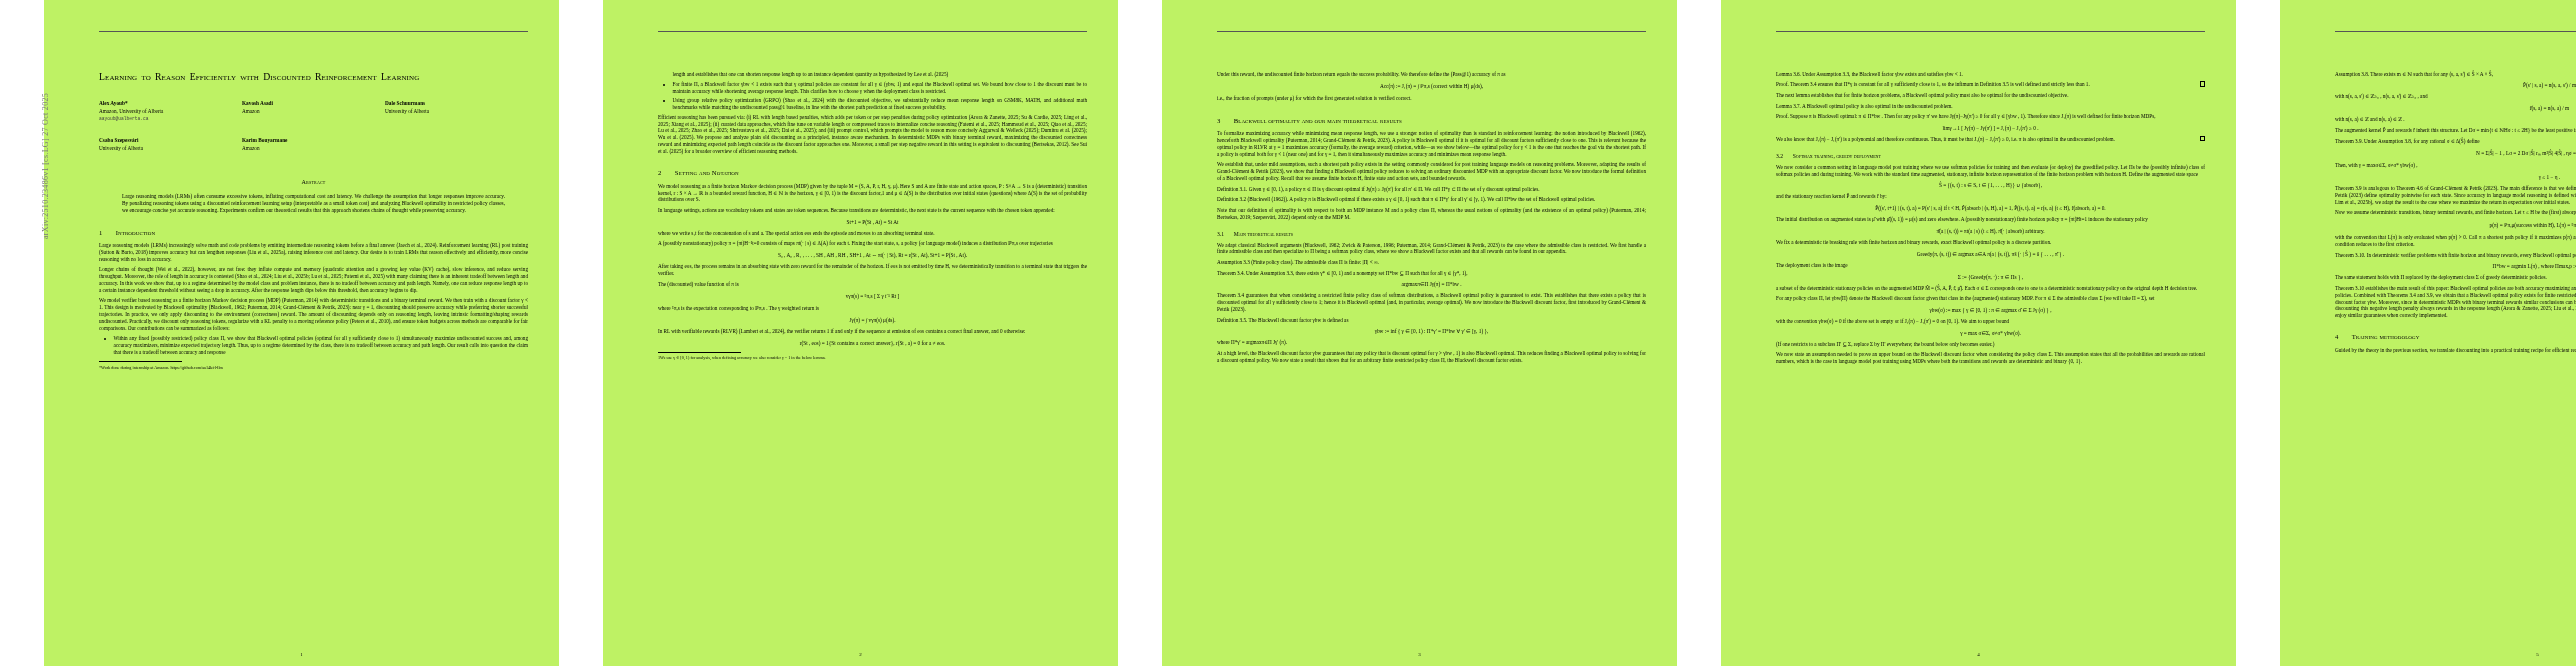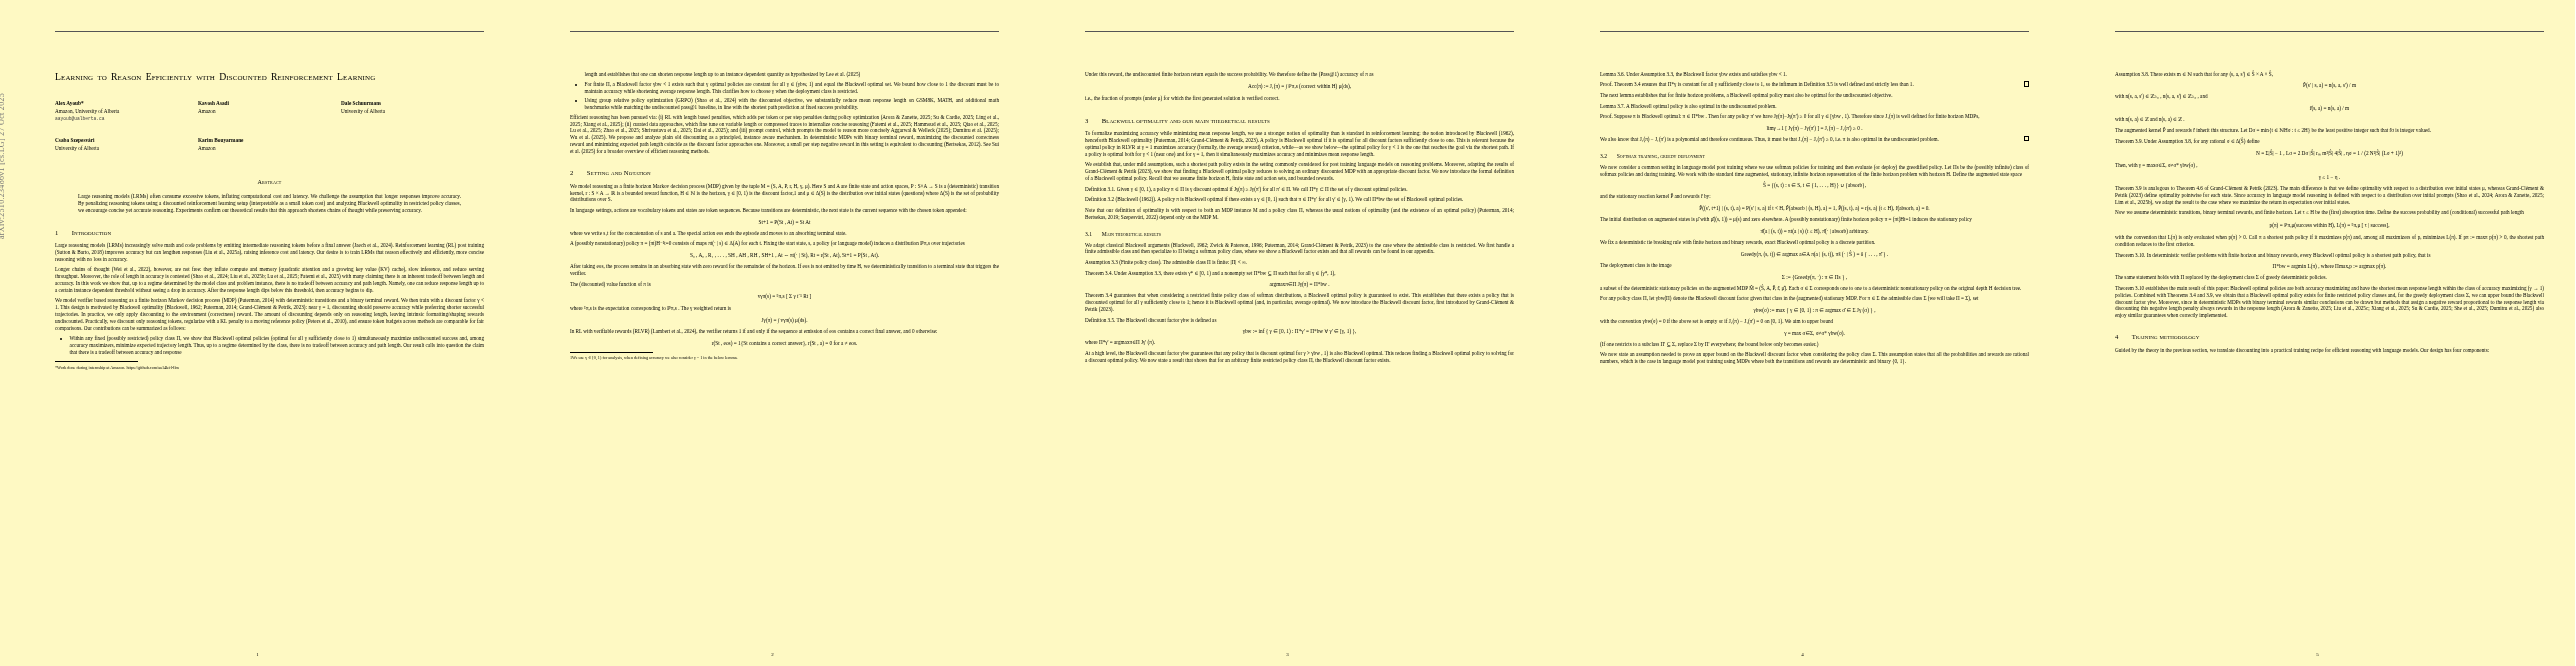--- a/index.html
+++ b/index.html
@@ -6,23 +6,24 @@
   body{
     width:2576px;height:667px;
     font-family:"Liberation Serif","DejaVu Serif",serif;
     color:#000;
     overflow:hidden;
   }
   .spread{display:flex;width:2576px;height:667px;align-items:flex-start;}
   .page{
     position:relative;
     width:515px;height:667px;
-    background:#fef9c3;
+    background:#bef264;
     box-sizing:border-box;
     flex:0 0 515px;
+    margin-left:44px;
   }
   .page-inner{
     position:absolute;
     left:55px;right:31px;top:31px;bottom:29px;
   }
   .page1 .page-inner{left:55px;right:31px;}
   .rule{
     height:0.6px;background:#555;width:100%;margin:0 0 39px 0;
   }
   h1.title{

